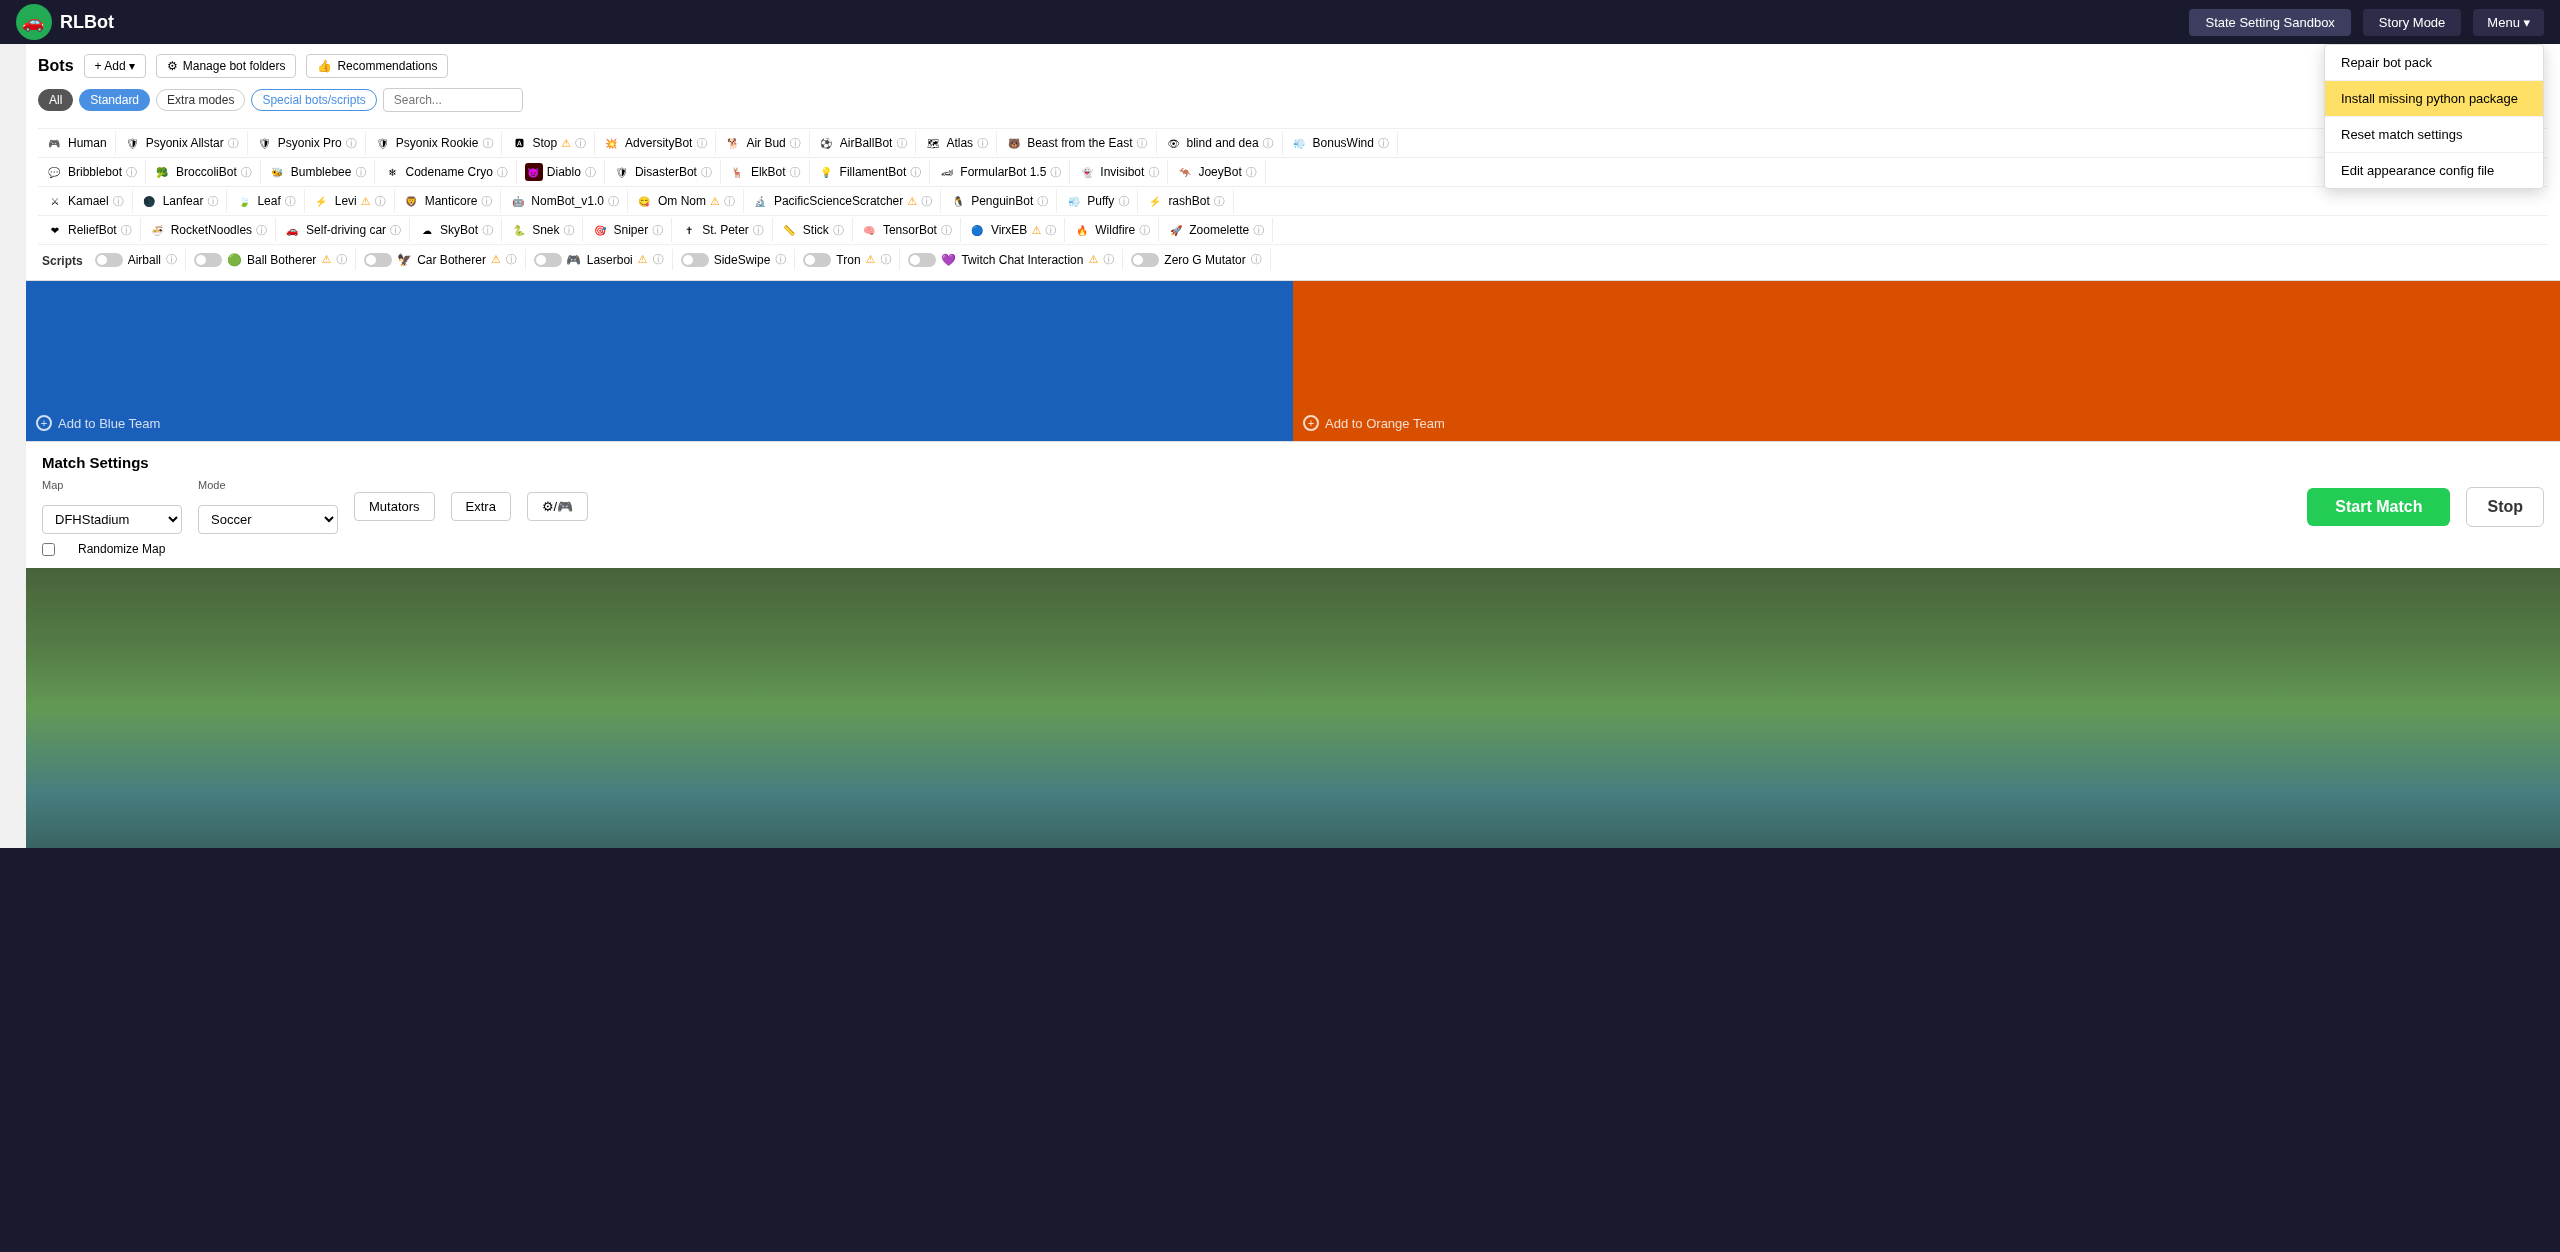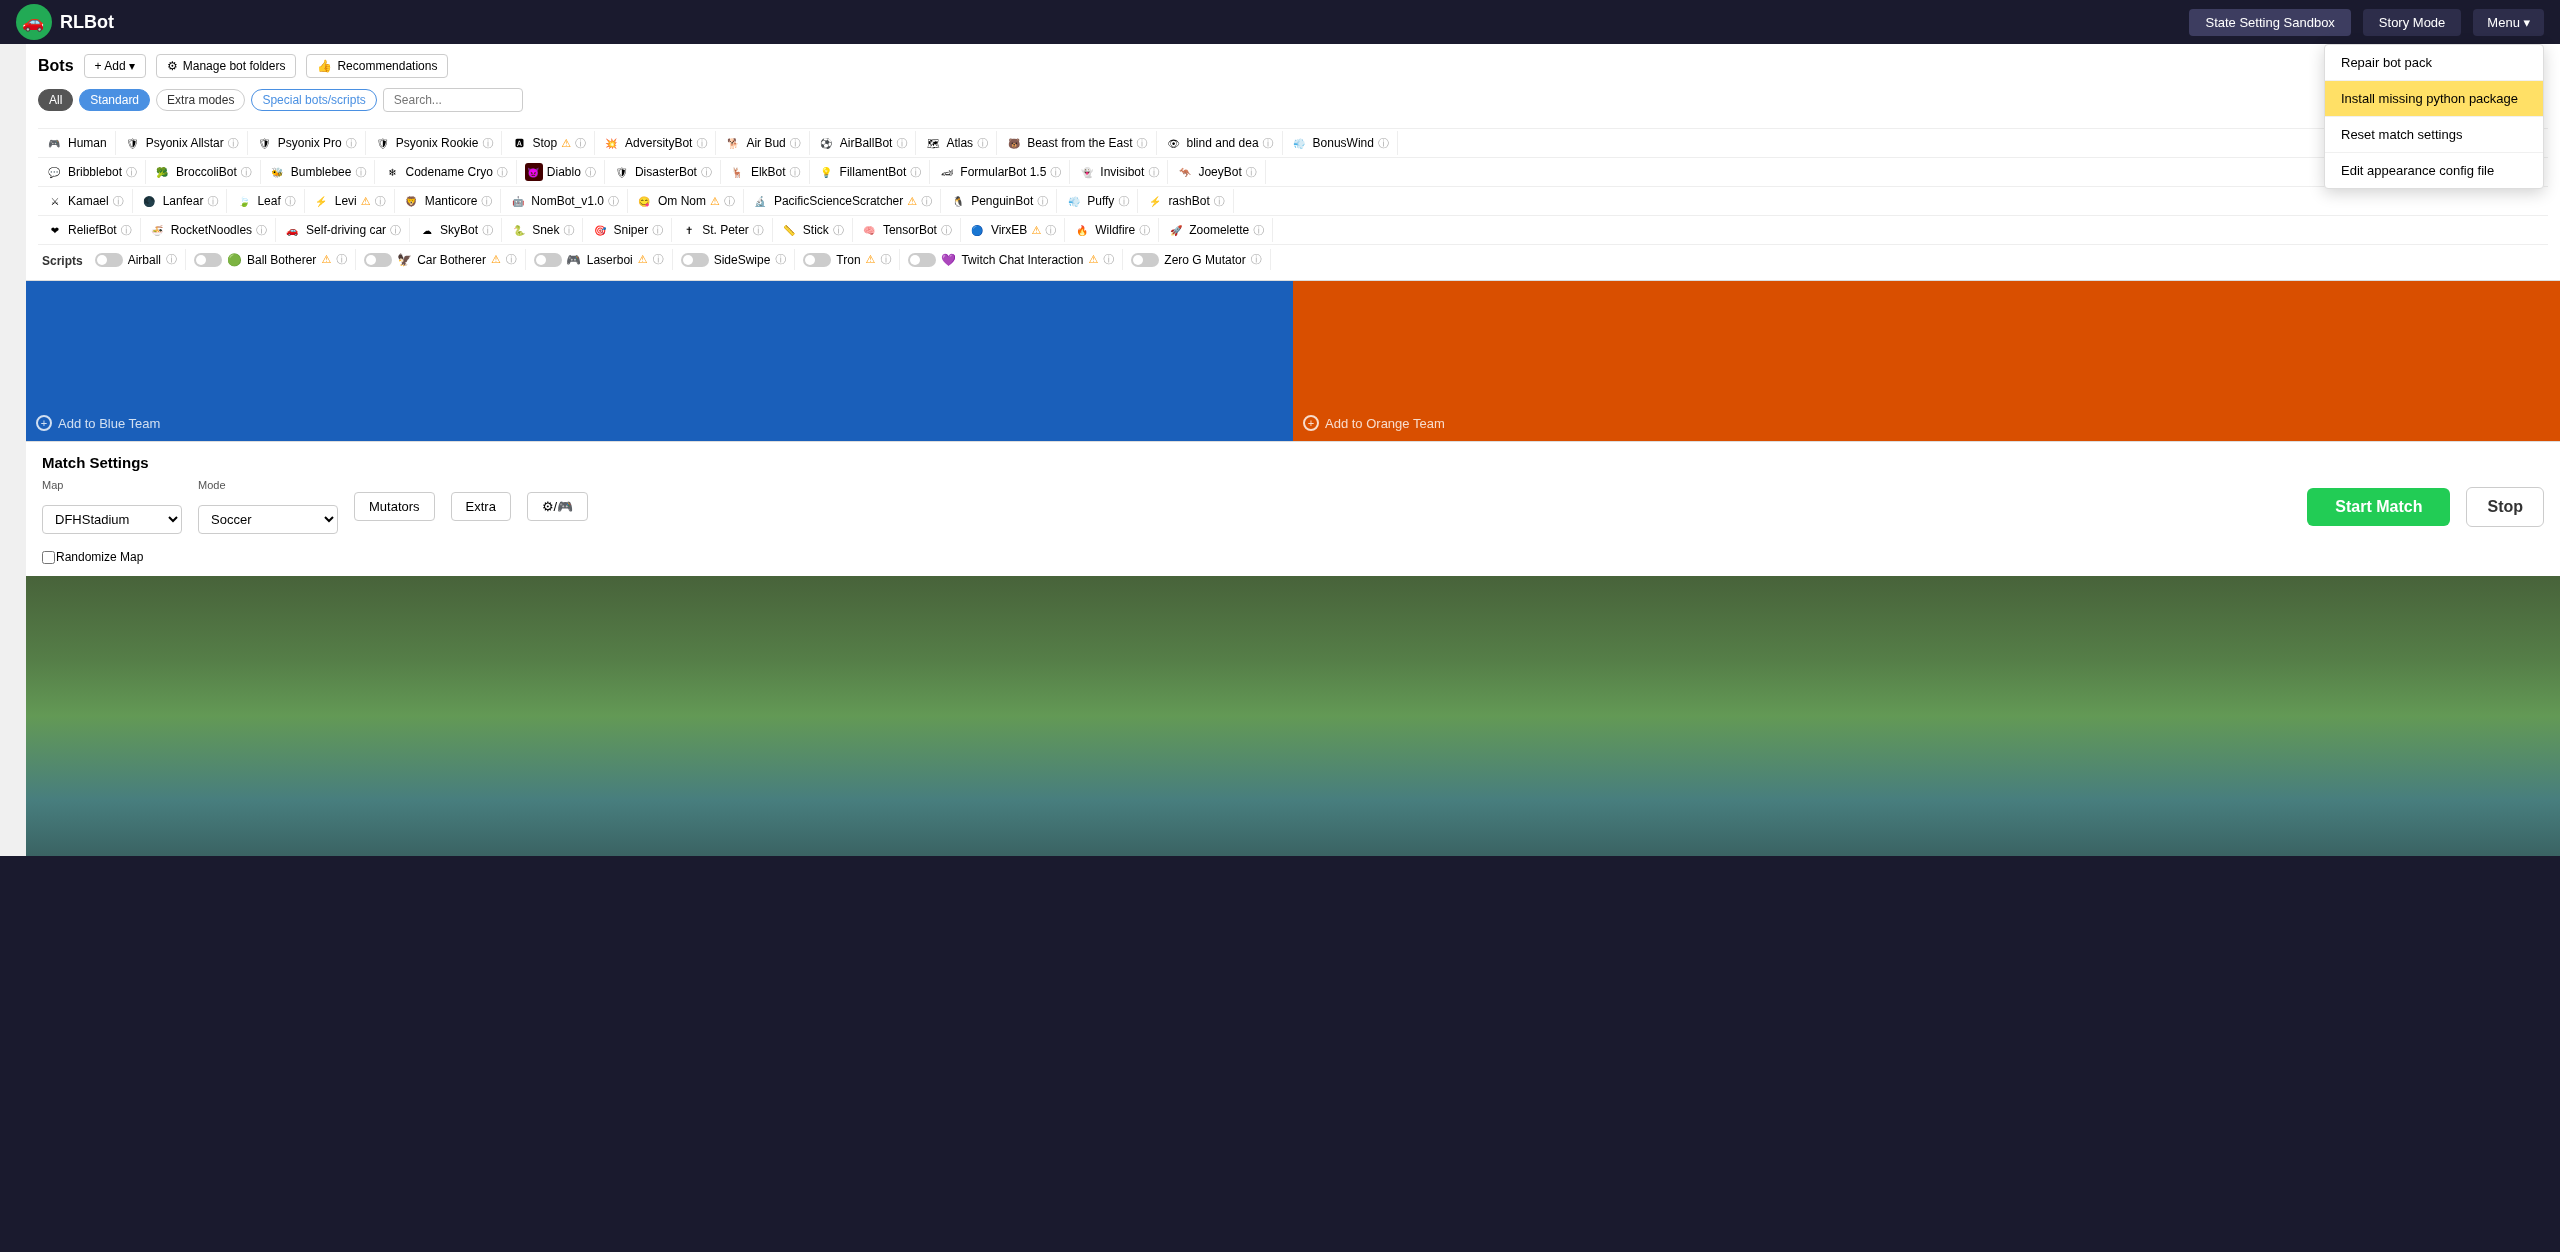--- a/index.html
+++ b/index.html
@@ -124,21 +124,21 @@
     .settings-spacer { flex: 1; }
     .mutators-btn, .extra-btn, .icons-btn {
       padding: 6px 14px; border: 1px solid #ccc; border-radius: 4px; background: #fff; cursor: pointer; font-size: 13px; font-weight: 500;
     }
     .start-btn {
       background: #22cc55; color: #fff; border: none; padding: 10px 28px; border-radius: 6px; font-size: 16px; font-weight: bold; cursor: pointer;
     }
     .stop-btn {
       background: #fff; color: #333; border: 1px solid #ccc; padding: 10px 20px; border-radius: 6px; font-size: 16px; font-weight: bold; cursor: pointer;
     }
-    .randomize-row { display: flex; align-items: center; gap: 1px; margin-top: 16px; font-size: 12px; }
+    .randomize-row { display: flex; align-items: center; gap: 23px; margin-top: 8px; font-size: 12px; }
 
     
     #bg-area {
       height: 280px;
       background: linear-gradient(180deg, #2a4a1a 0%, #3a6a2a 30%, #4a8a3a 50%, #2a6a6a 80%, #1a4a4a 100%);
       opacity: 0.85;
     }
 
     
     #dropdown-menu {

